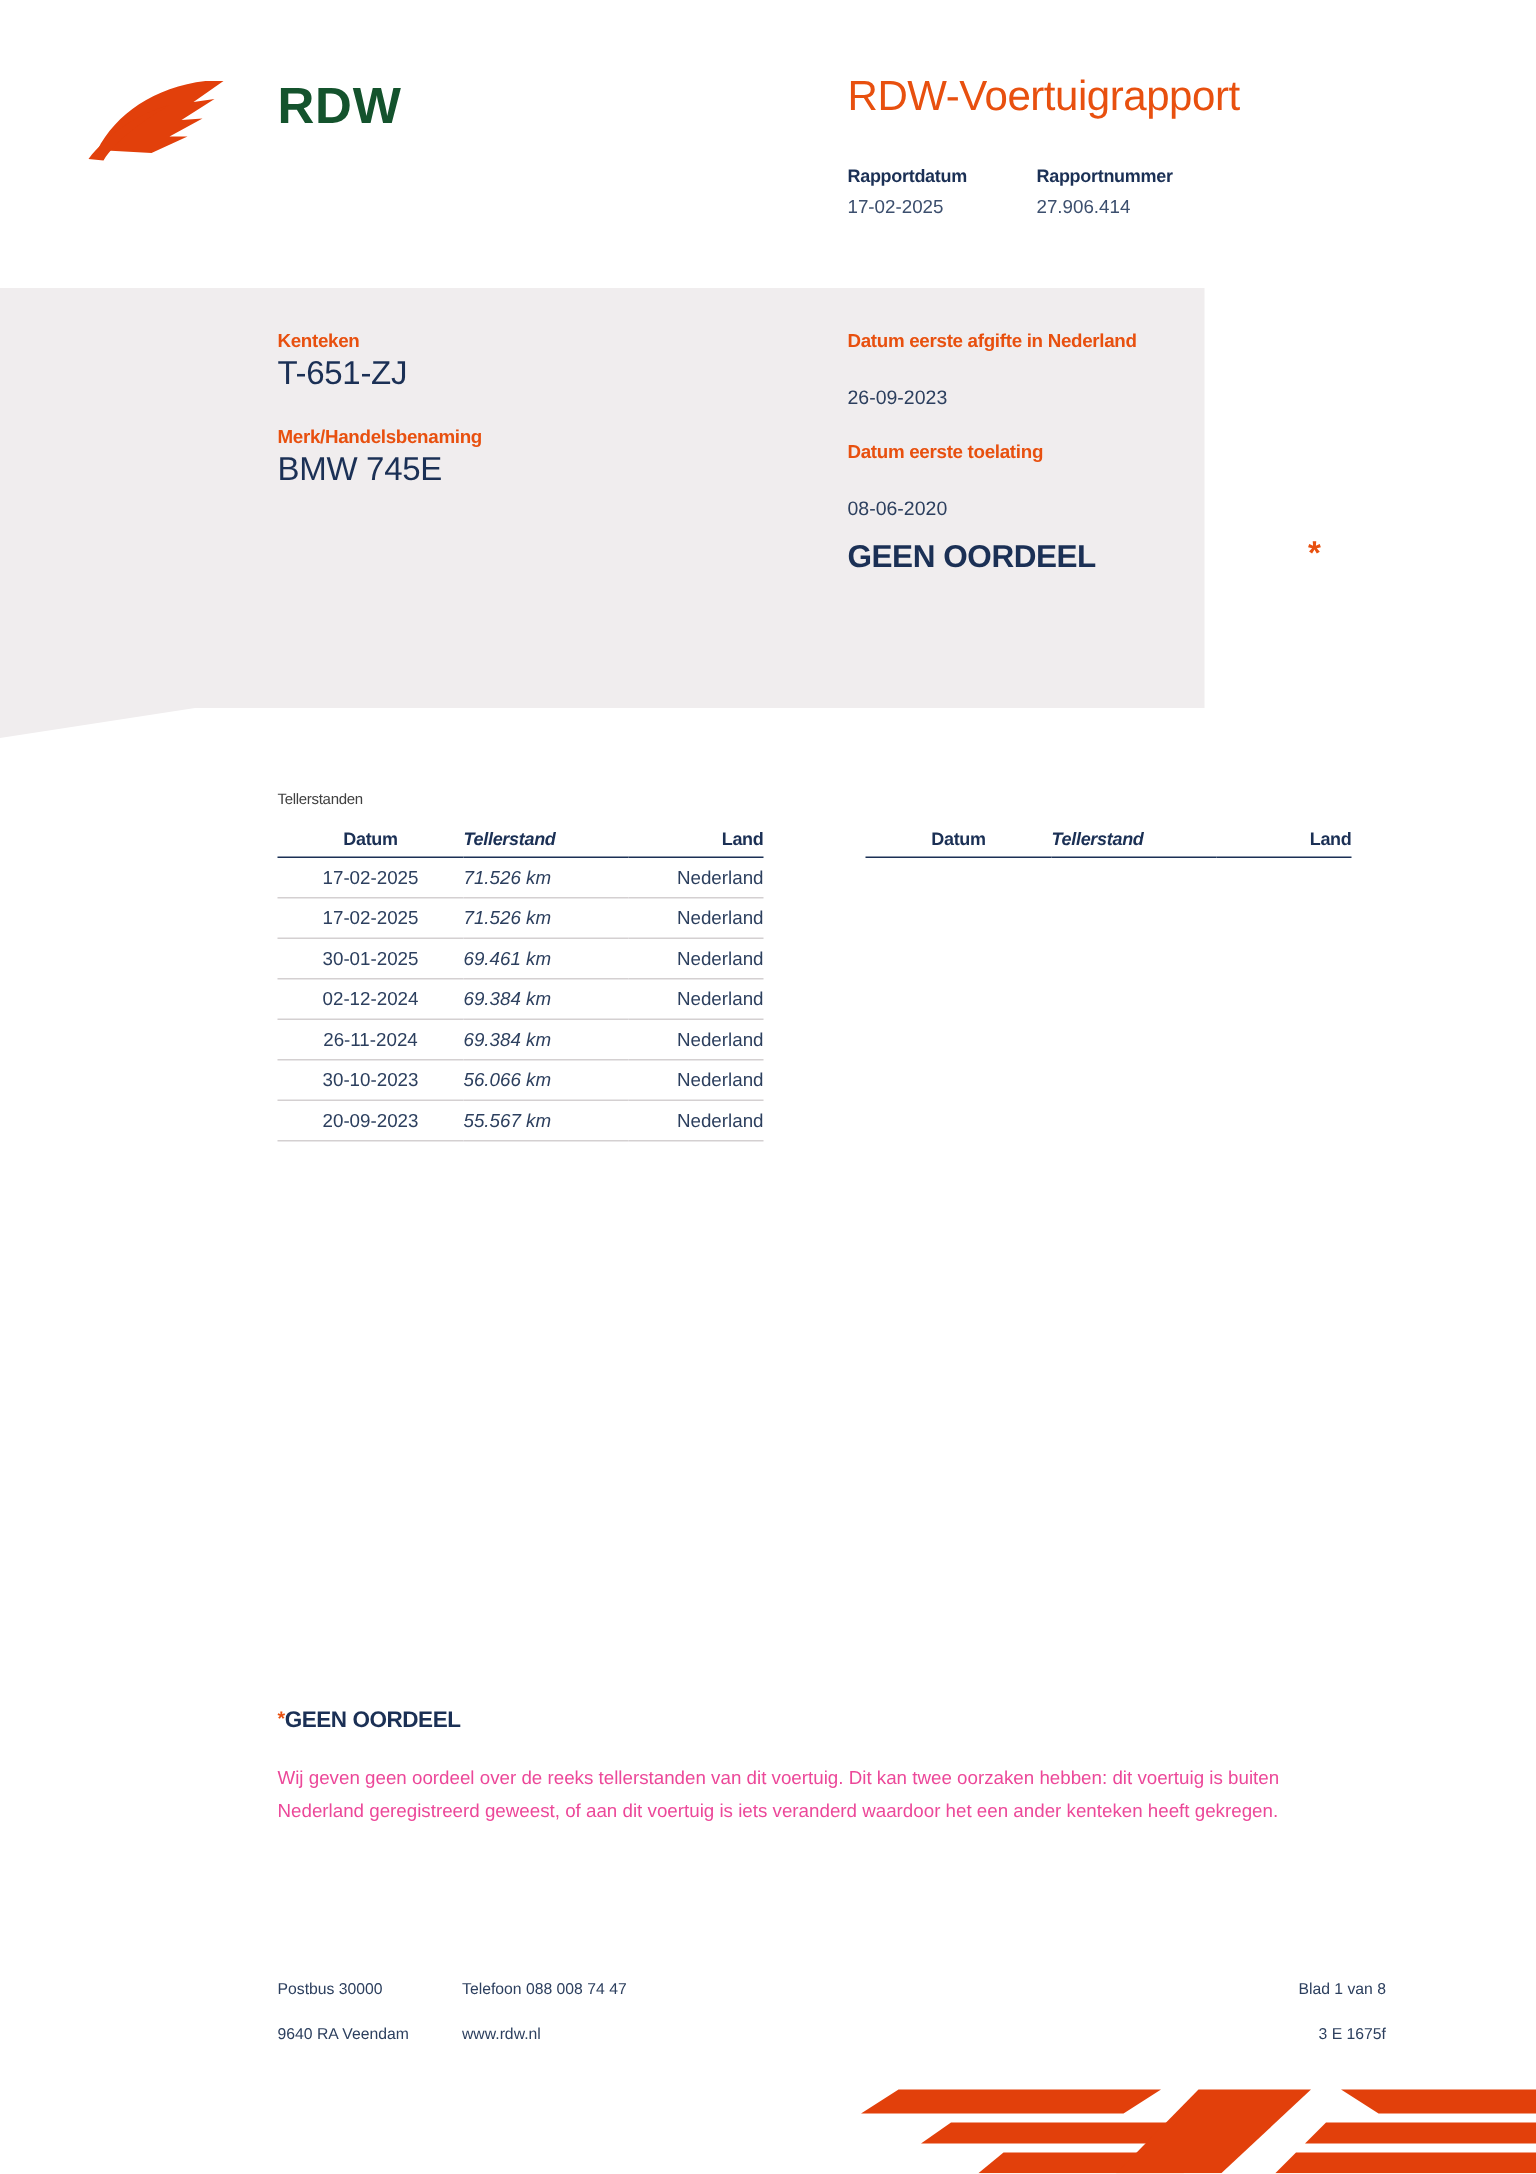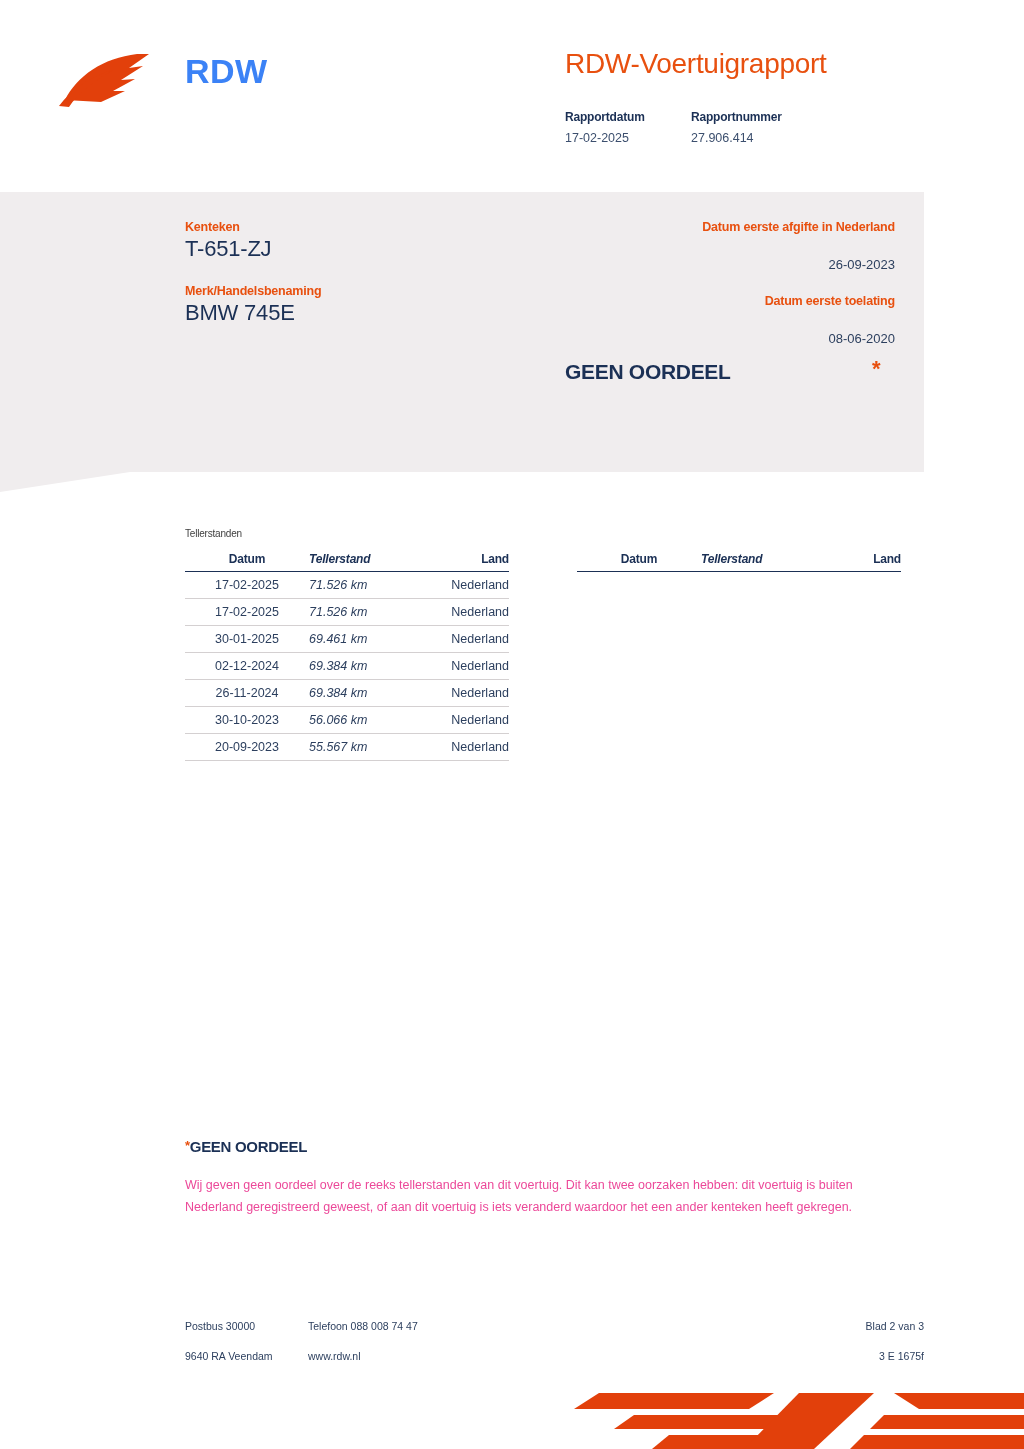--- a/index.html
+++ b/index.html
@@ -36,21 +36,21 @@
     left: 0; top: 12px;
     width: 115px; height: 60px;
   }
   .logo-text {
     position: absolute;
     left: 128px;
     top: 14px;
     font-size: 34px;
     font-weight: bold;
     letter-spacing: 0.5px;
-    color: #3b82f6;
+    color: #14532d;
     font-family: "Liberation Sans", sans-serif;
   }
   .report-title {
     position: absolute;
     left: 565px;
     top: 48px;
     font-size: 28px;
     color: #e8500f;
     letter-spacing: -0.3px;
     text-align: center;
@@ -77,21 +77,21 @@
   }
   .col-a { width: 126px; }
   .col-b { width: 200px; }
   .report-meta .values { margin-top: 7px; }
 
   
   .panel {
     position: absolute;
     left: 0;
     top: 192px;
-    width: 924px;
+    width: 803px;
     height: 280px;
     background: #f0edee;
   }
   .panel-notch {
     position: absolute;
     left: 0;
     top: 472px;
     width: 130px;
     height: 20px;
     background: #f0edee;
@@ -118,21 +118,20 @@
     position: absolute;
     left: 185px;
     top: 28px;
     width: 330px;
   }
   .panel-right {
     position: absolute;
     left: 565px;
     top: 28px;
     width: 330px;
-    text-align: right;
   }
   .gap-block { margin-top: 22px; }
   .odo-block {
     position: absolute;
     left: 185px;
     top: 208px;
     width: 340px;
   }
   .verdict {
     position: absolute;
@@ -359,21 +358,21 @@
   <div class="footnote-title">
     <span class="star">*</span><span>GEEN OORDEEL</span>
   </div>
   <div class="footnote-body">Wij geven geen oordeel over de reeks tellerstanden van dit voertuig. Dit kan twee oorzaken hebben: dit voertuig is buiten Nederland geregistreerd geweest, of aan dit voertuig is iets veranderd waardoor het een ander kenteken heeft gekregen.</div>
 </div>
 
 <div class="footer">
   <div class="row">
     <span class="f-col1">Postbus 30000</span>
     <span class="f-col2">Telefoon 088 008 74 47</span>
-    <span class="f-col3">Blad 2 van 3</span>
+    <span class="f-col3">Blad 1 van 8</span>
   </div>
   <div class="row">
     <span class="f-col1">9640 RA Veendam</span>
     <span class="f-col2">www.rdw.nl</span>
     <span class="f-col3">3 E 1675f</span>
   </div>
 </div>
 
 <div class="bottom-graphic">
   <svg width="450" height="70" viewBox="0 0 450 70">

